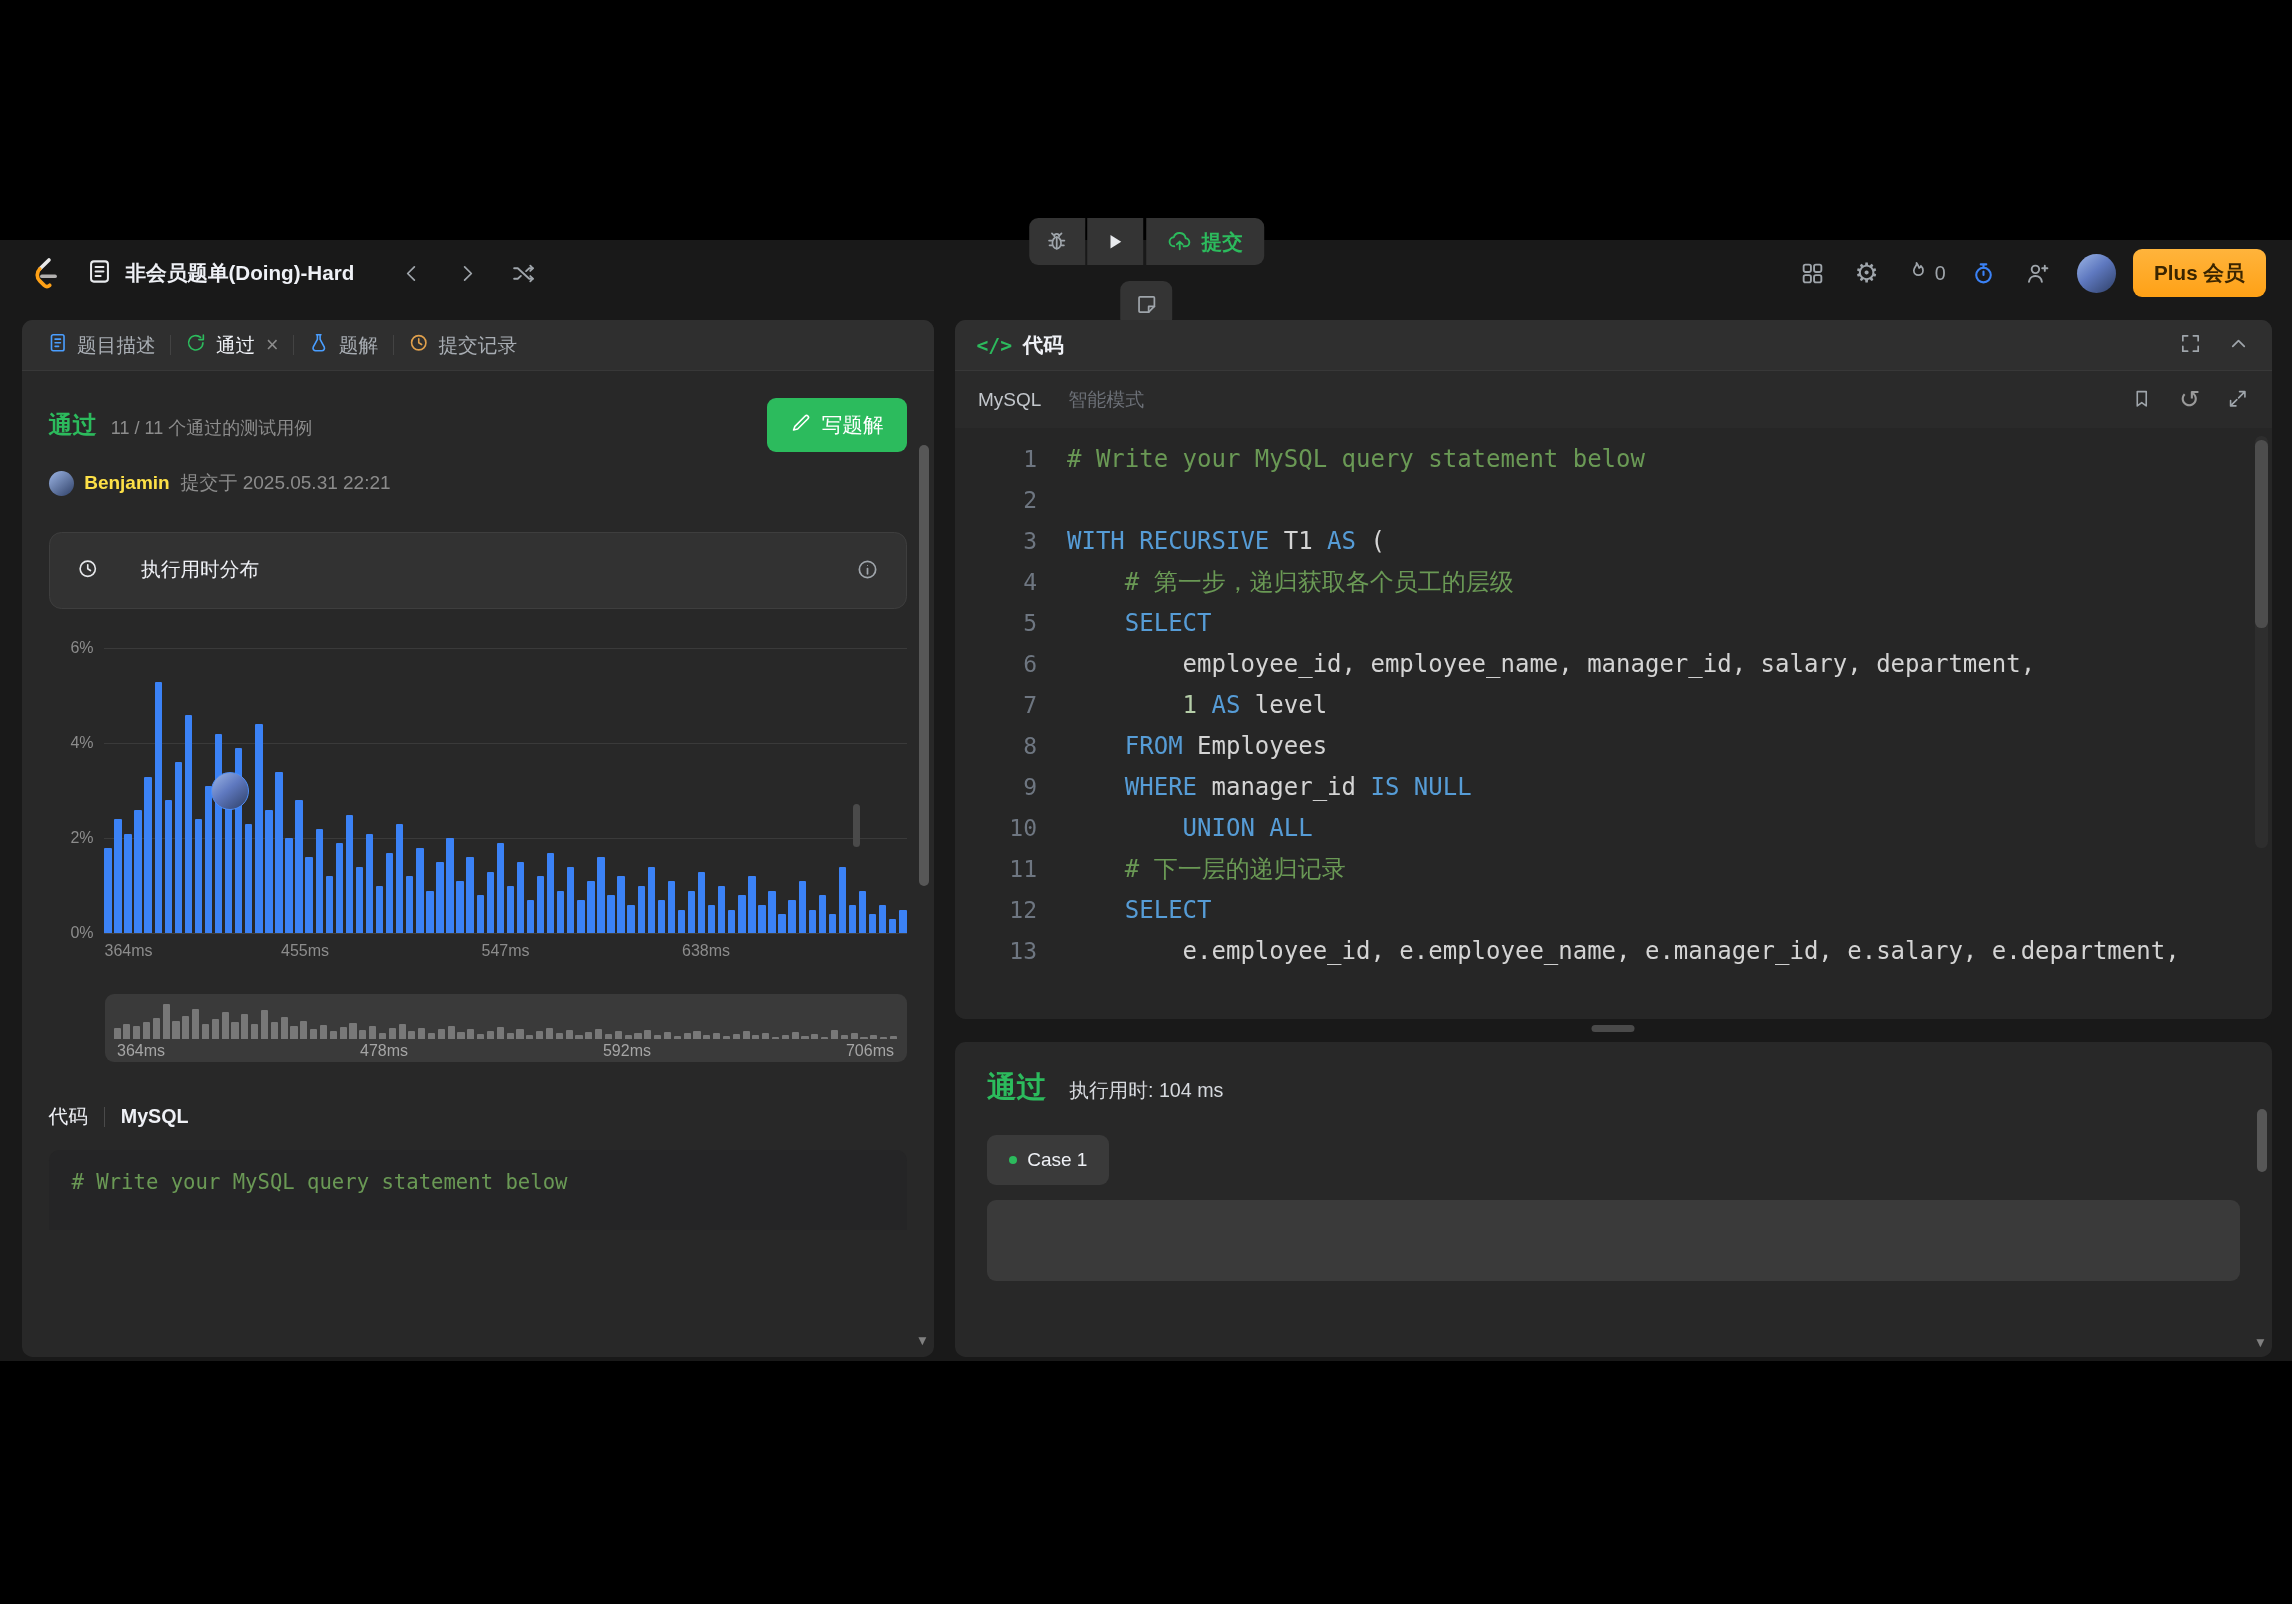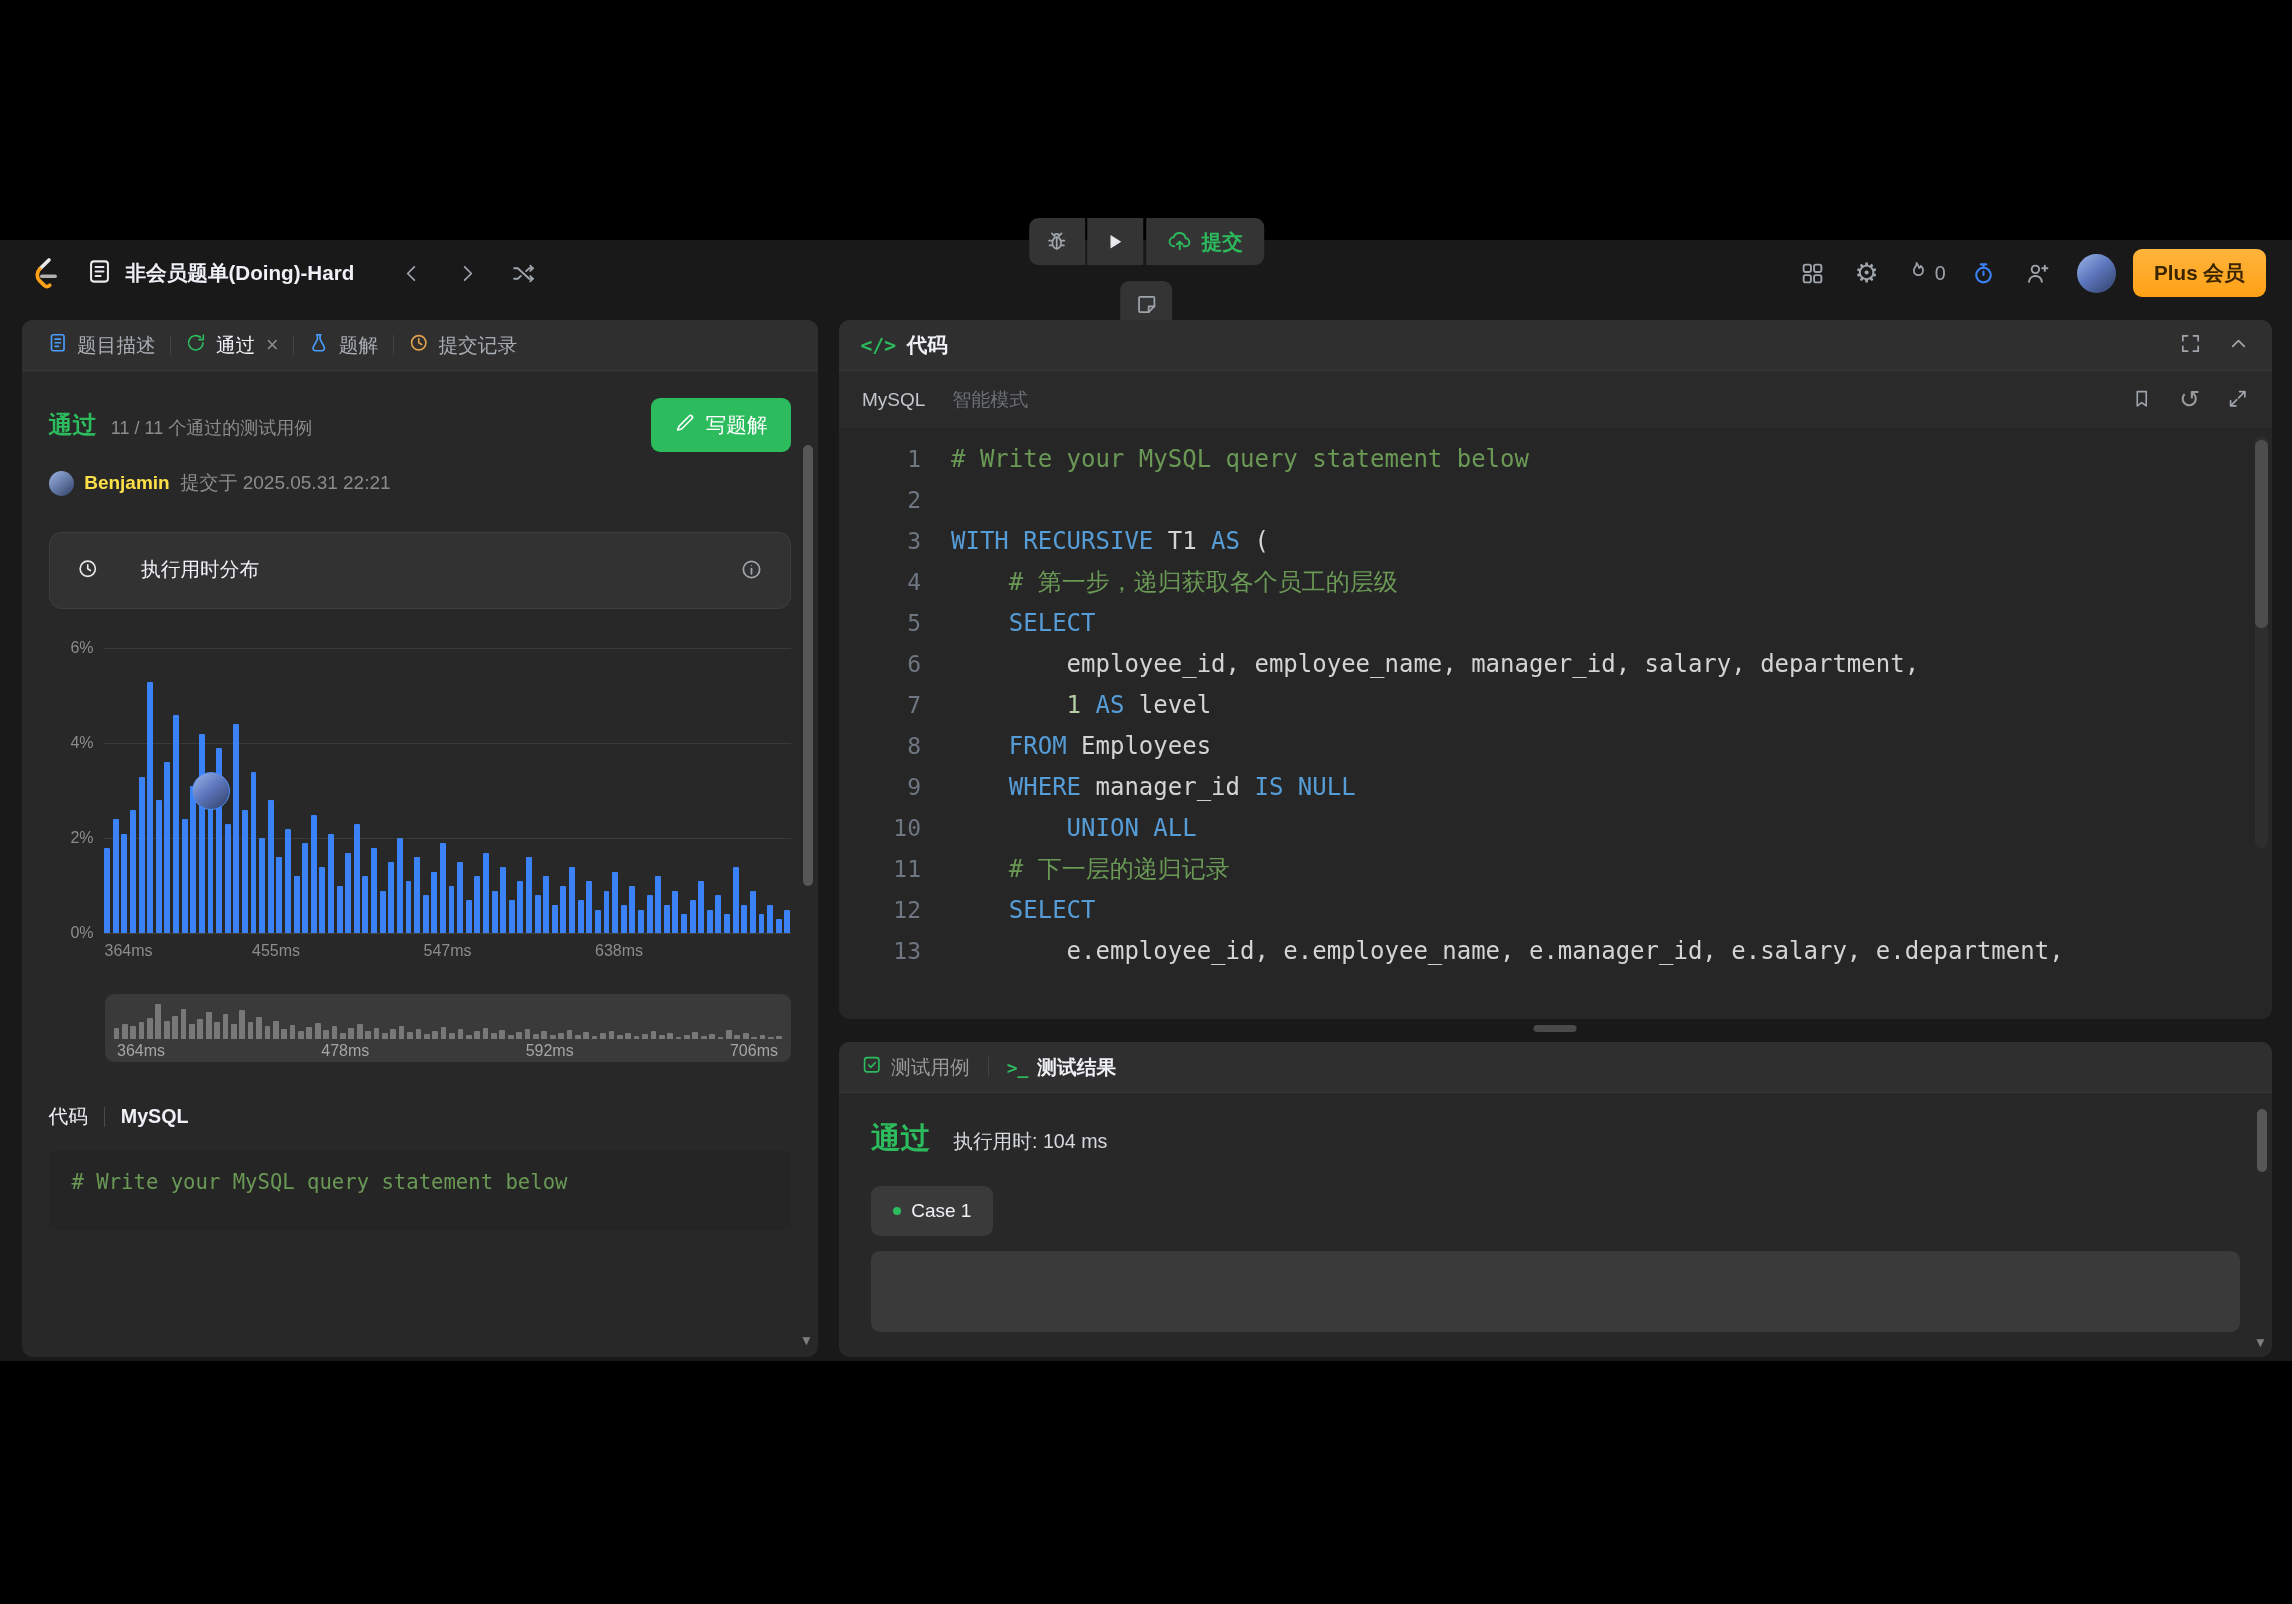--- a/index.html
+++ b/index.html
@@ -26,21 +26,21 @@
   .streak { display:flex; align-items:center; gap:7.2px; padding:0 7.2px; }
   .streak-num { color:#9fa5ab; font-size:19.7px; }
   .avatar { width:39px; height:39px; border-radius:50%; background:linear-gradient(140deg,#9db6e6 0%,#5f79c0 45%,#2e3f66 100%); border:none; cursor:pointer; margin:0 9px; }
   .plus-btn { height:48px; padding:0 21.5px; border:none; border-radius:9px; background:linear-gradient(180deg,#ffb43c,#ffa116); color:#3a2500; font-size:20.6px; font-weight:700; cursor:pointer; }
   .gear-glyph { font-size:27px; color:#9fa5ab; }
   .undo-glyph { font-size:25px; color:#9a9a9a; }
 
   
   .main { position:relative; display:flex; gap:21.5px; padding:0 21.5px; margin-top:14.3px; }
   .panel { background:#282828; border-radius:10.7px; overflow:hidden; }
-  .left-panel { width:796px; height:1037px; position:relative; display:flex; flex-direction:column; }
+  .left-panel { width:912px; height:1037px; position:relative; display:flex; flex-direction:column; }
   .right-col { position:relative; flex:1; display:flex; flex-direction:column; gap:23px; height:1037px; }
   .code-panel { height:699px; position:relative; display:flex; flex-direction:column; }
   .test-panel { height:315px; position:relative; display:flex; flex-direction:column; }
   .v-handle { position:absolute; left:853px; top:484px; width:7.2px; height:43px; border-radius:3.6px; background:#4a4a4a; cursor:col-resize; }
   .h-handle { position:absolute; left:50%; transform:translateX(-50%); top:705px; width:43px; height:7.2px; border-radius:3.6px; background:#4a4a4a; cursor:row-resize; z-index:5; }
 
   
   .tabbar { height:51px; background:#2f2f2f; display:flex; align-items:center; padding:0 16px; border-bottom:0.9px solid #383838; flex:none; }
   .tab { display:flex; align-items:center; gap:9px; padding:0 9px; height:100%; cursor:pointer; font-size:19.7px; color:#a8adb3; background:transparent; border:none; }
   .tab.active { color:#eff1f6; }
@@ -592,36 +592,20 @@
         </div>
 
 
         <div class="code-scroll-track"></div>
         <div class="code-scroll-thumb"></div>
       </section>
 
       <div class="h-handle"></div>
 
       <section class="panel test-panel">
-        <div class="panel-head">
-          <button class="tp-tab">
-            <span>
-              <svg width="21.5" height="21.5" viewBox="0 0 24 24">
-                <rect x="4" y="4" width="16" height="16" rx="3" class="ic" style="stroke:#2cbb5d"></rect>
-                <path d="M8.5 12.3l2.5 2.6 5-5.4" class="ic" style="stroke:#2cbb5d"></path>
-              </svg>
-            </span>
-            <span class="lbl-dim">测试用例</span>
-          </button>
-          <span class="tab-divider" style="margin:0 18px"></span>
-          <button class="tp-tab">
-            <span class="tp-term">&gt;_</span>
-            <span class="lbl-on">测试结果</span>
-          </button>
-        </div>
 
         <div class="tp-body">
           <div class="tp-status-row">
             <span class="tp-status">通过</span>
             <span class="tp-runtime">执行用时: 104 ms</span>
           </div>
           <button class="case-chip">
             <span class="case-dot"></span>
             <span>Case 1</span>
           </button>

